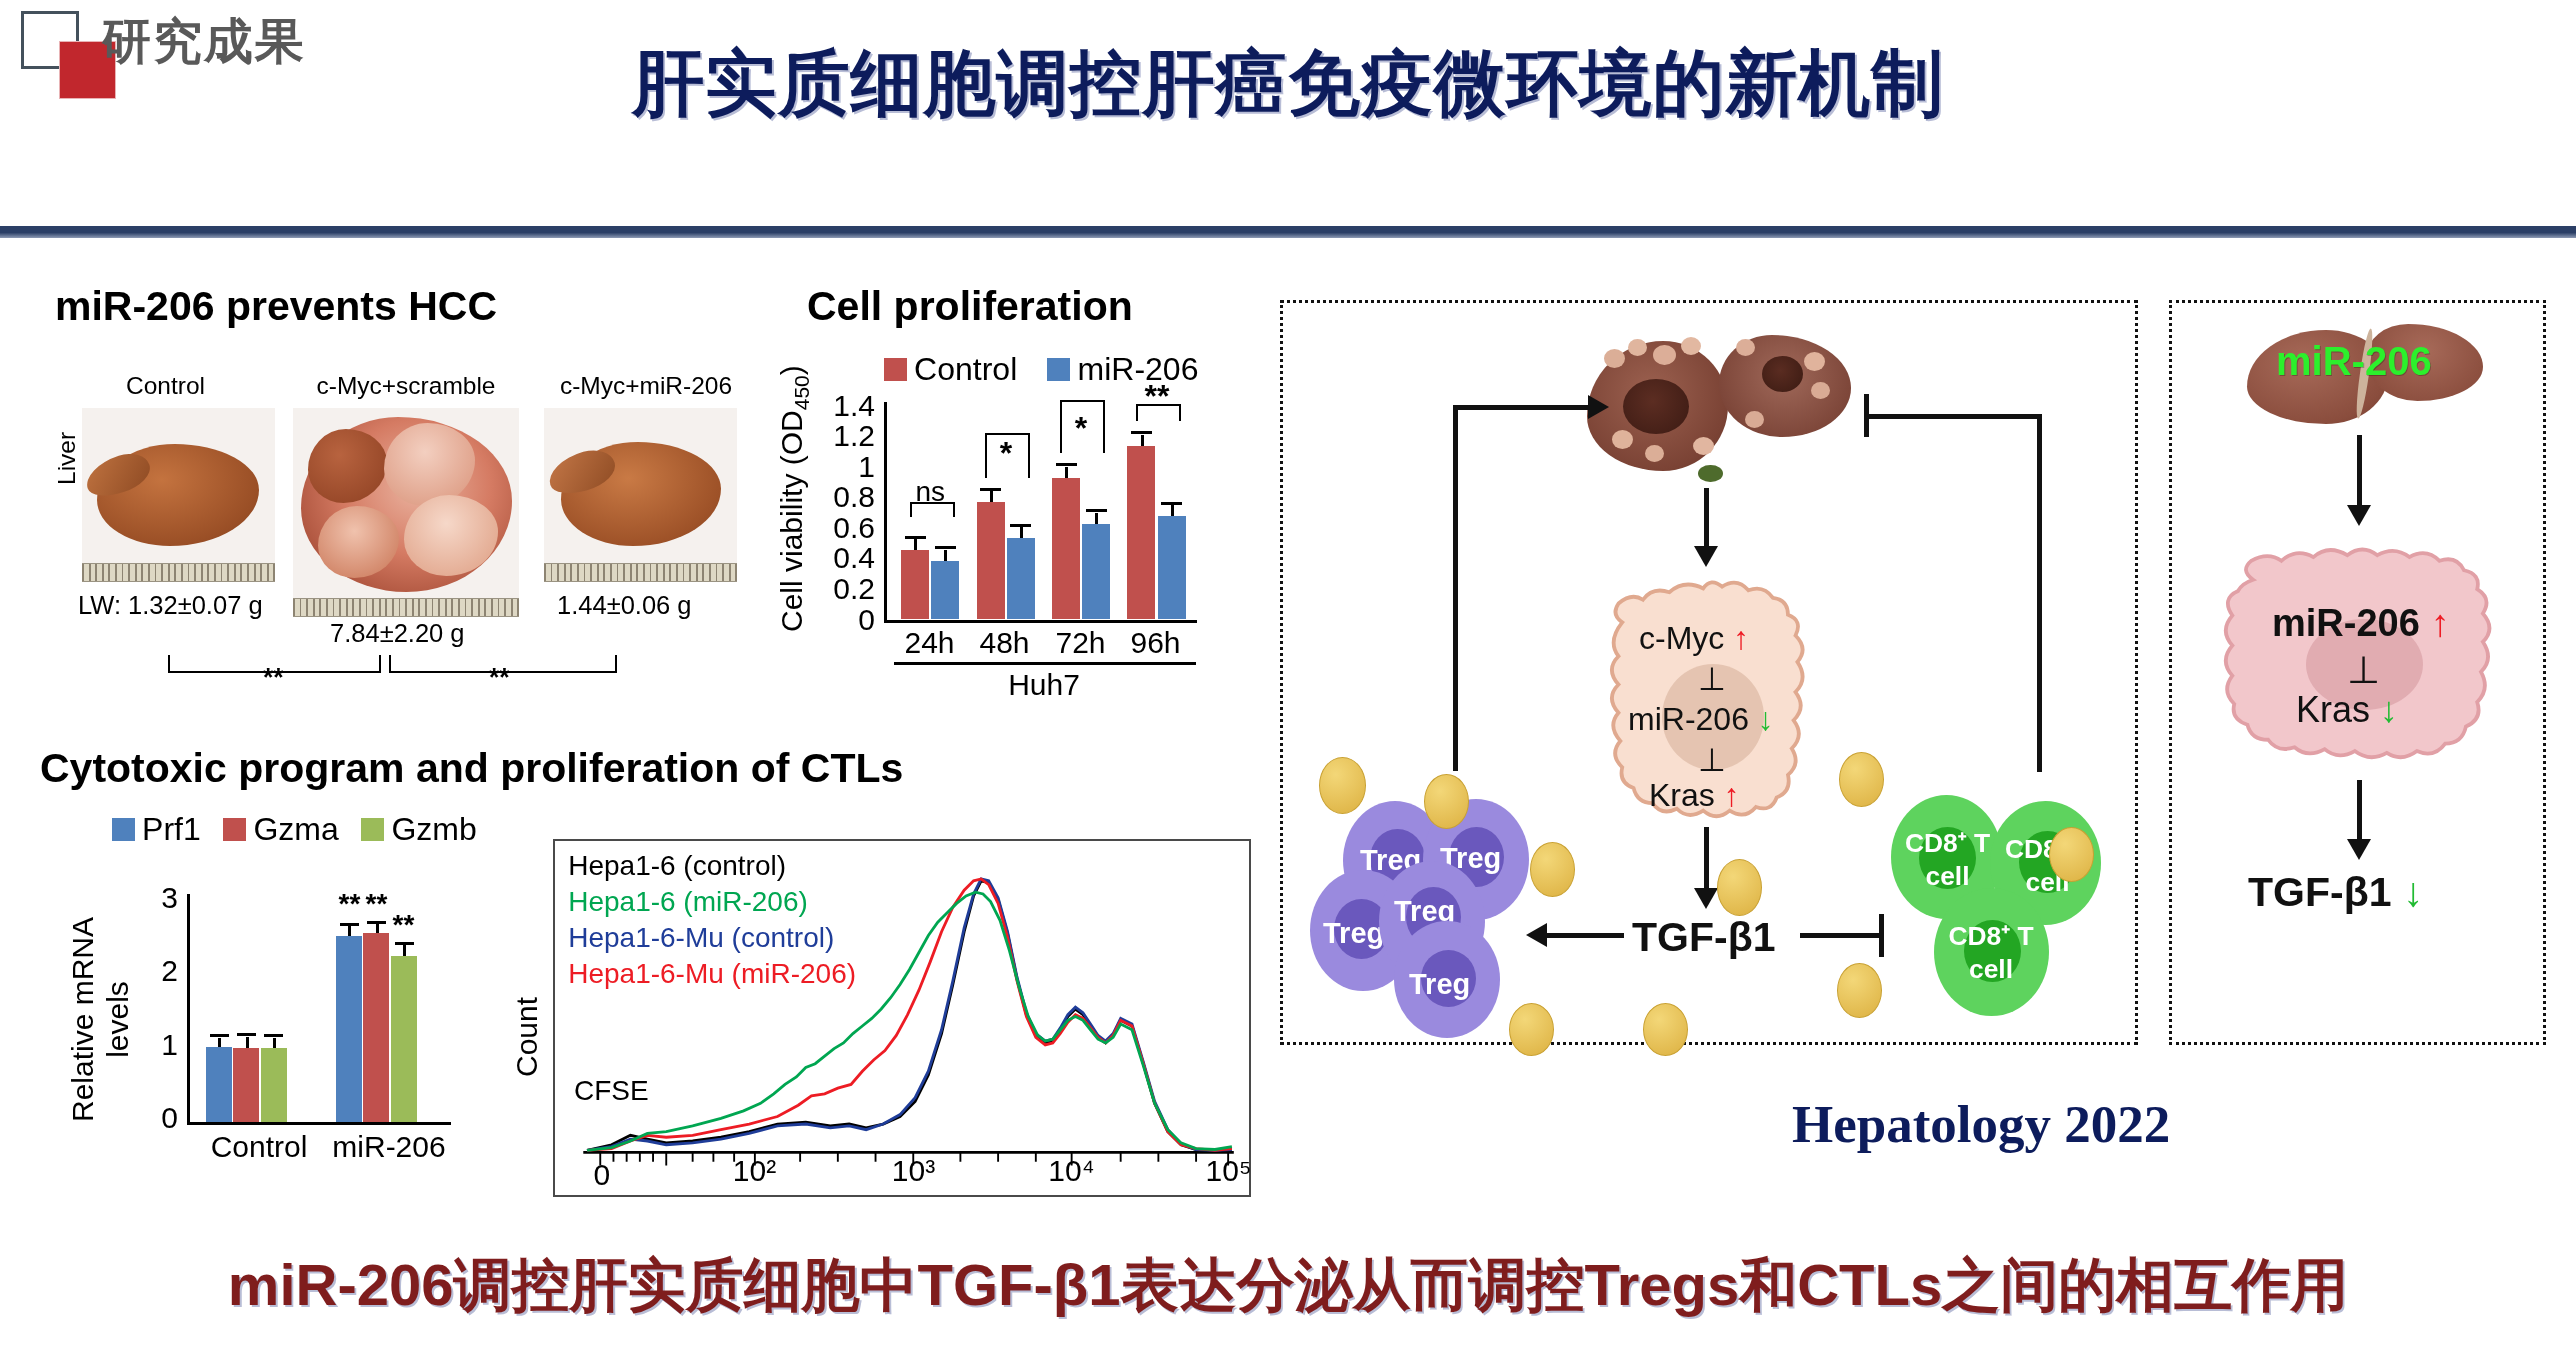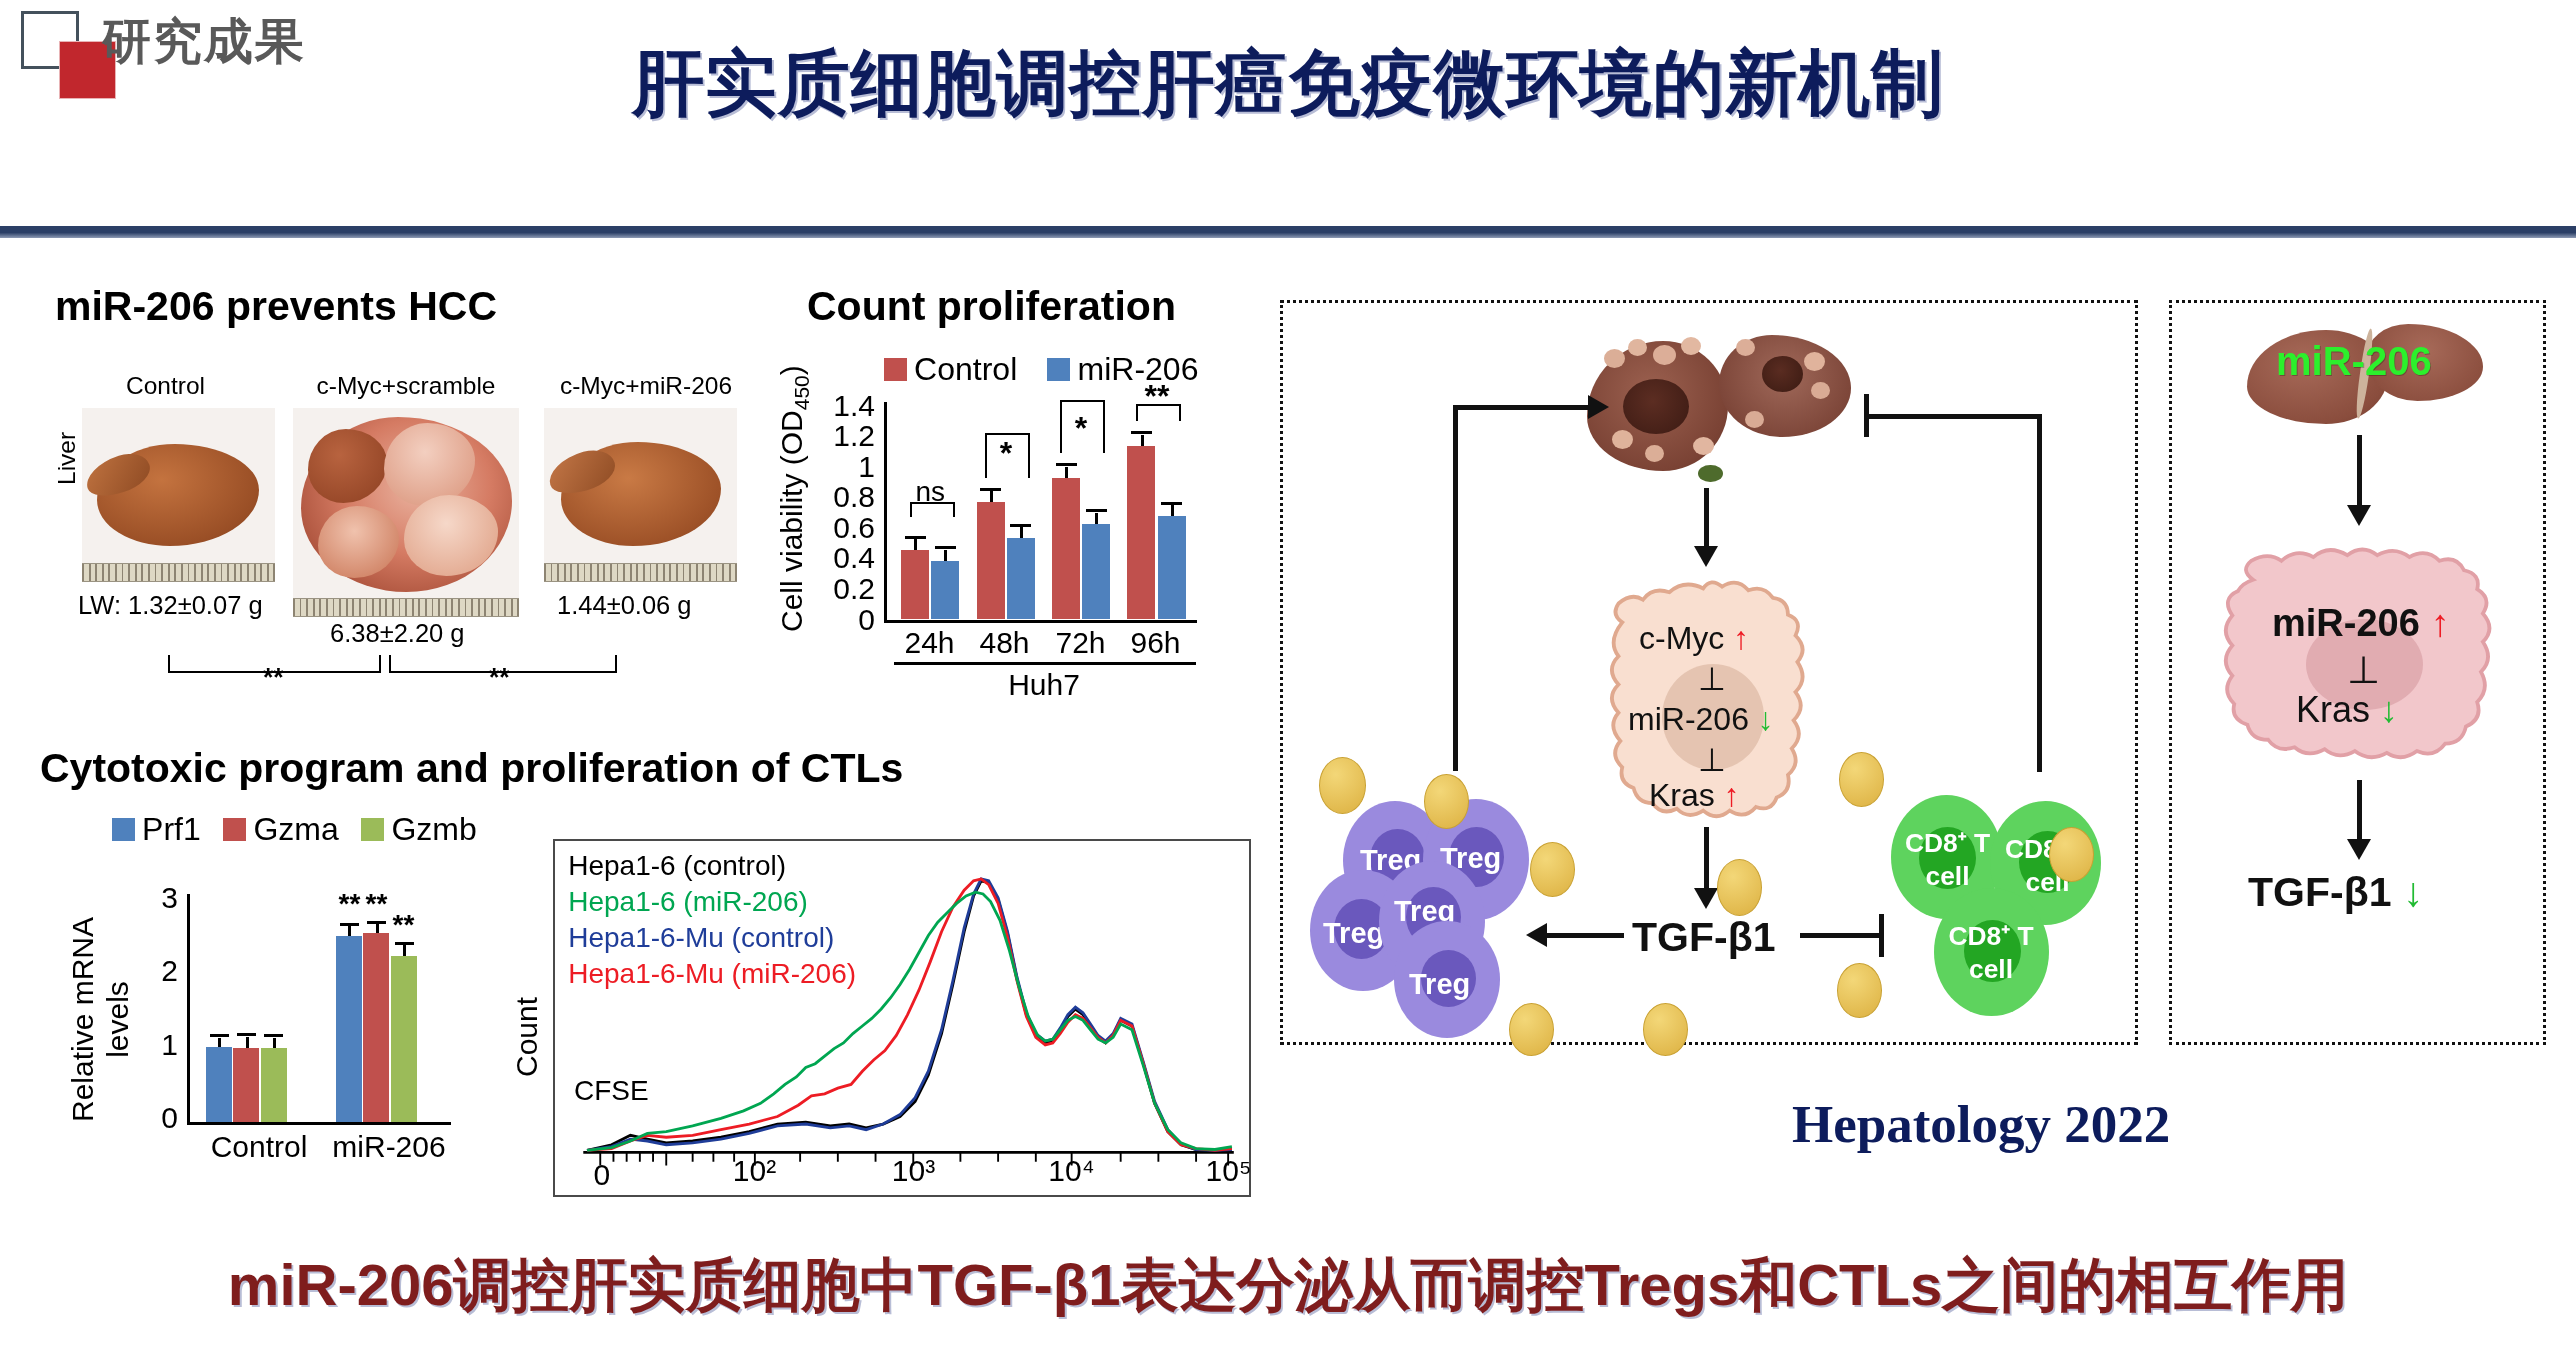--- a/index.html
+++ b/index.html
@@ -141,40 +141,40 @@
     <div class="liver-blob" style="left:15px;top:21px;width:79px;height:74px;
          background:radial-gradient(circle at 40% 35%,#b8633f,#8c3f21);"></div>
     <div class="liver-blob" style="left:91px;top:15px;width:91px;height:83px;
          background:radial-gradient(circle at 45% 35%,#f3cfc0,#d99278);"></div>
     <div class="liver-blob" style="left:111px;top:87px;width:94px;height:81px;
          background:radial-gradient(circle at 45% 35%,#f6d8c9,#dd9c80);"></div>
     <div class="liver-blob" style="left:24.5px;top:98px;width:81px;height:72px;
          background:radial-gradient(circle at 45% 35%,#f0c2ad,#c87353);"></div>
     <div class="ruler" style="left:0;bottom:0;width:226px;"></div>
   </div>
-  <div class="lw-text" style="left:273px;top:247px;">6.38±2.20 g</div>
+  <div class="lw-text" style="left:273px;top:247px;">7.84±2.20 g</div>
 
   <div class="liver-col-label" style="left:471px;top:0;width:236px;">c-Myc+miR-206</div>
   <div class="liver-photo" style="left:487px;width:193px;height:174px;">
     <div class="liver-blob" style="left:17px;top:34px;width:160px;height:104px;
          background:radial-gradient(ellipse at 42% 35%,#c97a45,#9e5228 70%,#80401d);"></div>
     <div class="liver-blob" style="left:3.8px;top:45px;width:68px;height:38px;
          background:linear-gradient(135deg,#c47747,#8f4c24);
          border-radius:60% 40% 50% 50%/60% 50% 50% 40%;transform:rotate(-16deg);"></div>
     <div class="ruler" style="left:0;bottom:0;width:193px;"></div>
   </div>
   <div class="lw-text" style="left:500px;top:219px;">1.44±0.06 g</div>
 
   <div class="sig-bracket" style="left:111px;top:283px;width:209px;"></div>
   <div class="sig-star" style="left:206px;top:290px;">**</div>
   <div class="sig-bracket" style="left:332px;top:283px;width:224px;"></div>
   <div class="sig-star" style="left:432px;top:290px;">**</div>
 </div>
 
-<div class="abs sec-head" id="head-tregs">Count proliferation</div>
+<div class="abs sec-head" id="head-tregs">Cell proliferation</div>
 
 <div class="abs" id="tregs-chart">
 
   <div class="legend-row" style="left:111px;top:1.9px;">
     <span class="legend-item">
       <span class="legend-swatch" style="background:#c0504d"></span>
       <span>Control</span>
     </span>
     <span class="legend-item" style="margin-left:17px;">
       <span class="legend-swatch" style="background:#4f81bd"></span>

